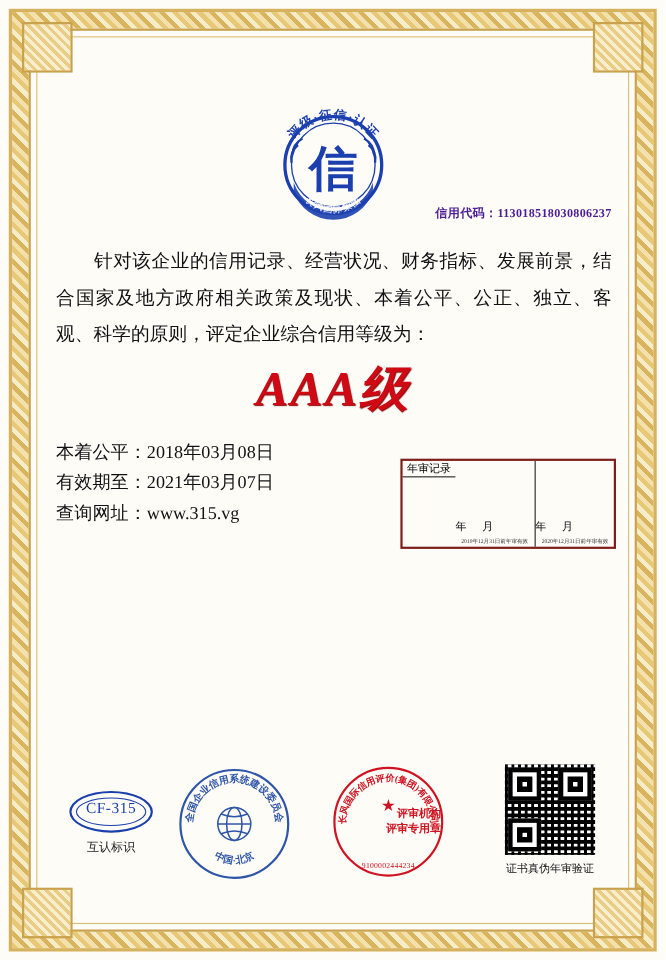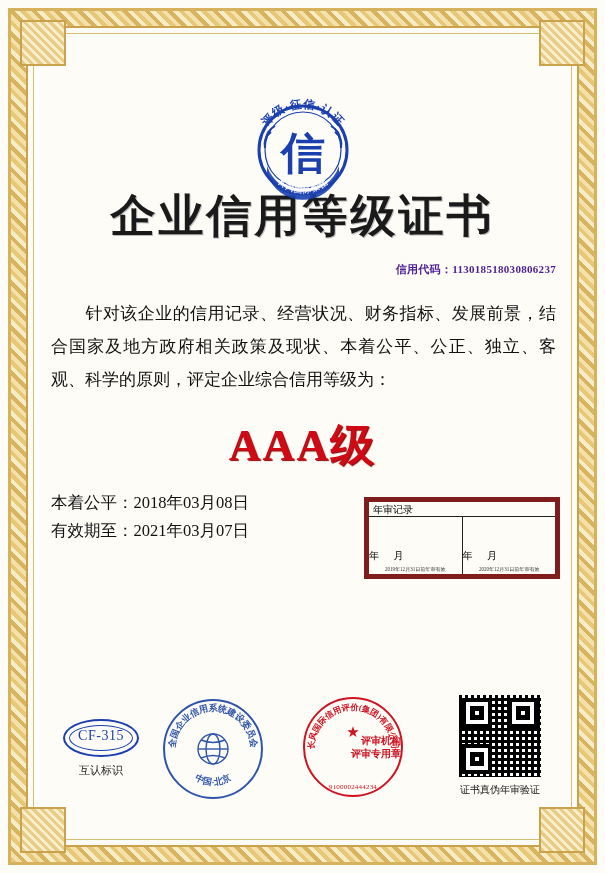--- a/index.html
+++ b/index.html
@@ -130,22 +130,23 @@
   }
   .body-text .indent { display: inline-block; width: 34px; }
 
   
   .grade {
     text-align: center;
     color: #cf0a15;
     font-weight: bold;
     font-size: 44px;
     letter-spacing: 2px;
-    margin-top: 20px;
+    margin-top: 4px;
     text-shadow: 1px 1px 1px #8c0b0b;
+    font-style: italic;
   }
 
   
   .details-row {
     display: flex;
     margin-top: 14px;
     padding-left: 6px;
   }
   .details {
     flex: 1 1 auto;
@@ -153,26 +154,26 @@
   .detail-line {
     font-size: 16.5px;
     color: #111;
     line-height: 28px;
     white-space: nowrap;
   }
 
   .annual-box {
     width: 196px;
     flex: 0 0 196px;
-    border: 5px solid #7f1d1d;
-    margin-top: 8px;
+    border: 2px solid #7f1d1d;
+    margin-top: 20px;
     height: 82px;
     box-sizing: border-box;
     display: flex;
-    flex-direction: column;
+    flex-direction: row;
   }
   .annual-title {
     font-size: 10px;
     border-bottom: 1px solid #222;
     padding: 1px 4px;
     height: 15px;
     box-sizing: border-box;
     line-height: 13px;
   }
   .annual-cells {
@@ -381,37 +382,37 @@
           <g stroke="#1b3fae" stroke-width="2" fill="none">
             <path d="M30 44 q-8 6 -6 16"></path>
             <path d="M34 38 q-9 5 -9 14"></path>
             <path d="M94 44 q8 6 6 16"></path>
             <path d="M90 38 q9 5 9 14"></path>
           </g>
         </svg>
       </div>
     </div>
 
-    <div class="main-title">企业信用等级证书</div>
 
     <div class="code-line">
       <span>信用代码：</span><span>113018518030806237</span>
     </div>
 
 
     <div class="body-text">
       <span class="indent"></span><span>针对该企业的信用记录、经营状况、财务指标、发展前景，结合国家及地方政府相关政策及现状、本着公平、公正、独立、客观、科学的原则，评定企业综合信用等级为：</span>
     </div>
 
     <div class="grade">AAA级</div>
 
     <div class="details-row">
       <div class="details">
         <div class="detail-line">本着公平：2018年03月08日</div>
         <div class="detail-line">有效期至：2021年03月07日</div>
+        <div class="detail-line">查询网址：www.315.vg</div>
       </div>
 
       <div class="annual-box">
         <div class="annual-title">年审记录</div>
         <div class="annual-cells">
           <div class="annual-cell">
             <div class="ym">年 月</div>
             <div class="note">2019年12月31日前年审有效</div>
           </div>
           <div class="annual-cell">

